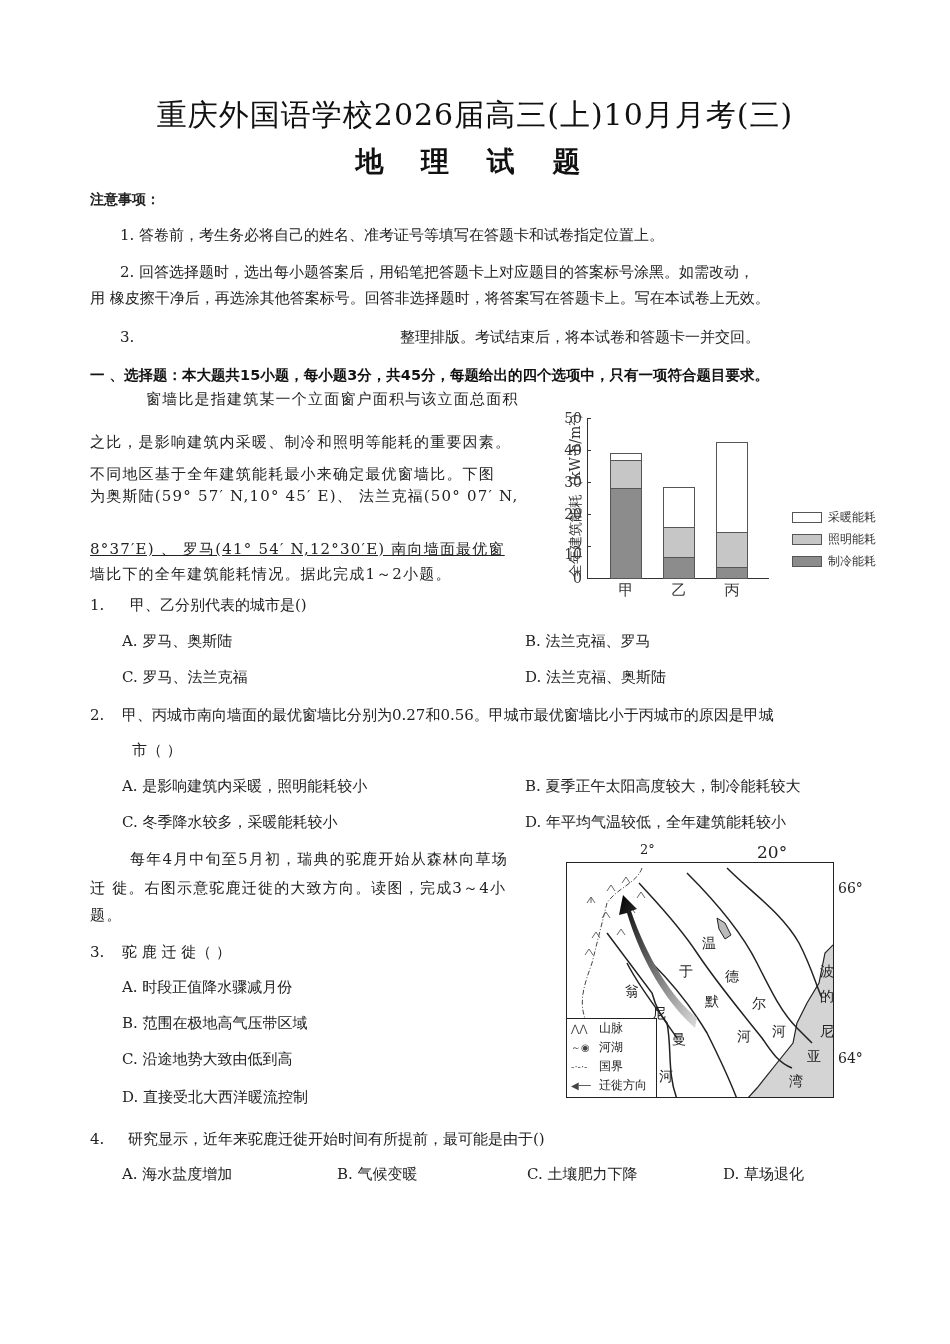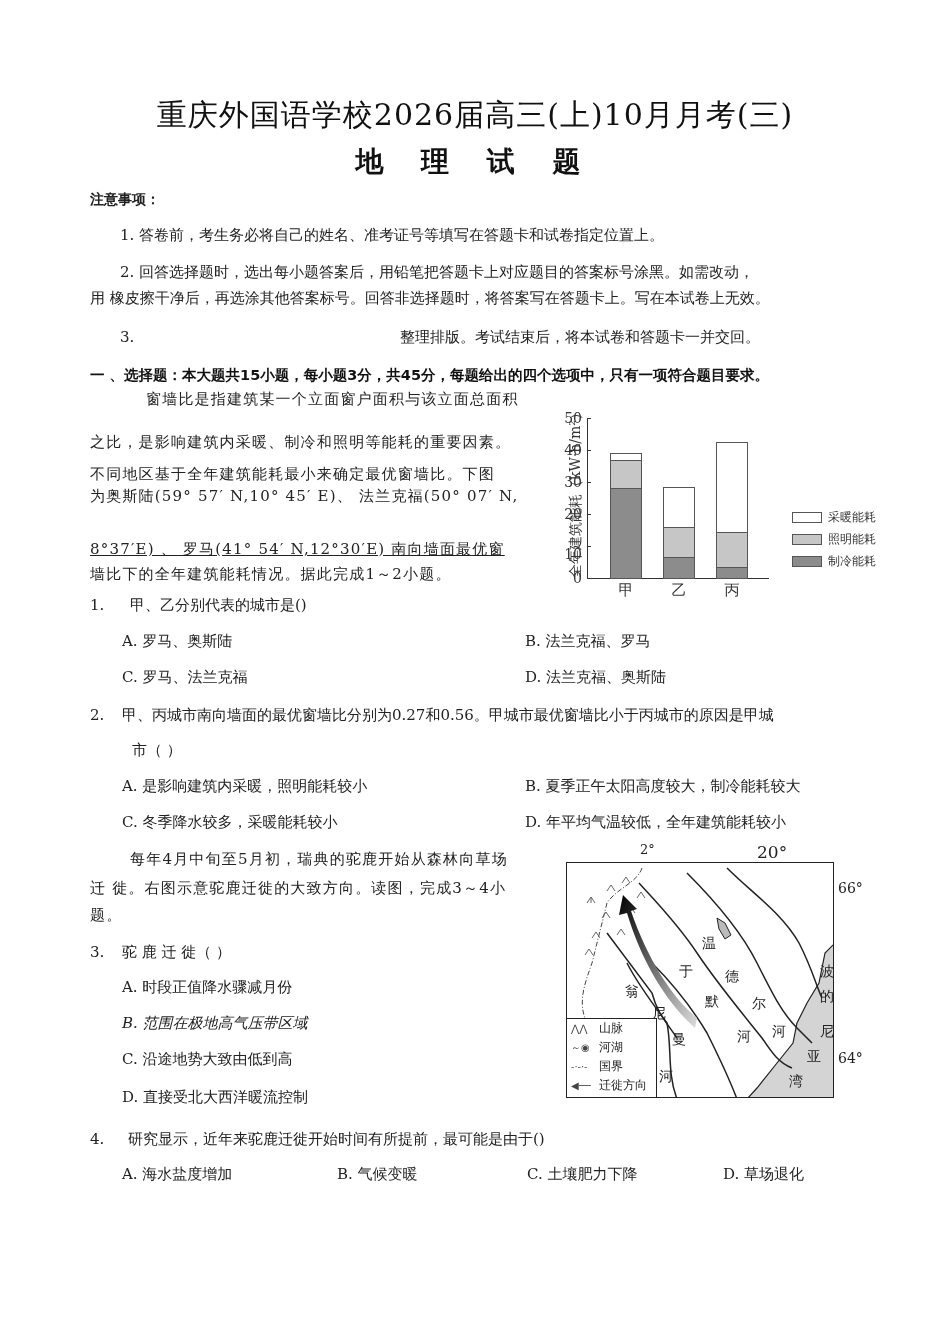--- a/index.html
+++ b/index.html
@@ -130,21 +130,21 @@
 <div class="abs opt" style="left:122px; top:813px;">C.  冬季降水较多，采暖能耗较小</div>
 <div class="abs opt" style="left:525px; top:813px;">D.  年平均气温较低，全年建筑能耗较小</div>
 
 <div class="abs intro" style="left:130px; top:850px;">每年4月中旬至5月初，瑞典的驼鹿开始从森林向草场</div>
 <div class="abs intro" style="left:90px; top:879px;">迁 徙。右图示意驼鹿迁徙的大致方向。读图，完成3～4小</div>
 <div class="abs intro" style="left:90px; top:906px;">题。</div>
 
 <div class="abs q" style="left:90px; top:943px;">3.</div>
 <div class="abs q" style="left:122px; top:943px;">驼 鹿 迁 徙（ ）</div>
 <div class="abs opt" style="left:122px; top:978px;">A.  时段正值降水骤减月份</div>
-<div class="abs opt" style="left:122px; top:1014px;font-style:italic;">B.  范围在极地高气压带区域</div>
+<div class="abs opt" style="left:122px; top:1014px;">B.  范围在极地高气压带区域</div>
 <div class="abs opt" style="left:122px; top:1050px;">C.  沿途地势大致由低到高</div>
 <div class="abs opt" style="left:122px; top:1088px;">D.  直接受北大西洋暖流控制</div>
 
 <div class="abs map">
   <div class="map-lab" style="left:80px; top:2px; font-size:13px;">2°</div>
   <div class="map-lab" style="left:197px; top:2px; font-size:17px;">20°</div>
   <div class="map-lab" style="left:278px; top:40px;">66°</div>
   <div class="map-lab" style="left:278px; top:210px;">64°</div>
   <div class="map-frame">
     <svg width="268" height="236" viewBox="0 0 268 236">

